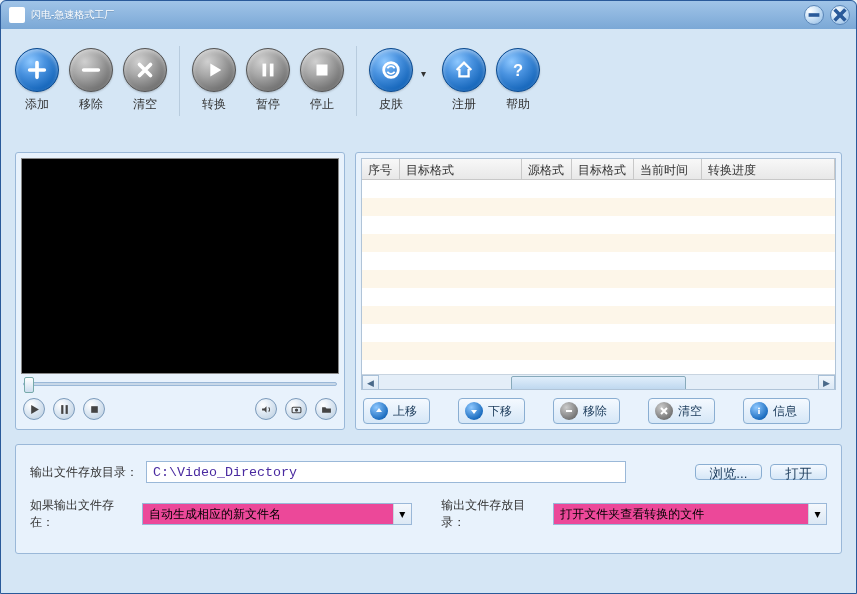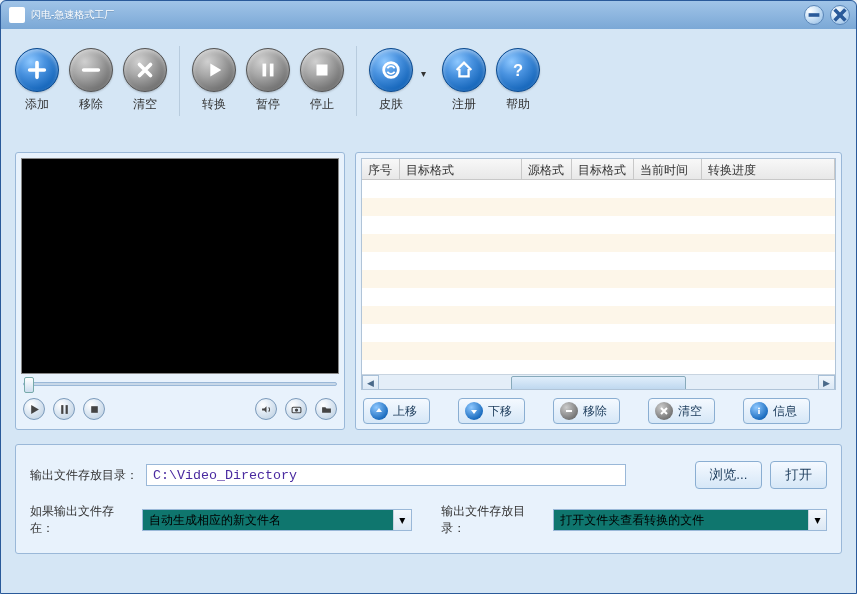--- a/index.html
+++ b/index.html
@@ -114,26 +114,26 @@
   margin: 14px; margin-top:8px; border:1px solid #9ab8d8; background:#e8f2fc; border-radius:3px;
   padding: 16px 14px; height: 110px;
 }
 .row { display:flex; align-items:center; gap:8px; margin-bottom:14px; }
 .row label { color:#333; }
 .text-input {
   border:1px solid #9ab8d8; height:22px; padding:8px 6px; background:#fff;
   font-family: "Courier New", monospace; color:#4a2aa0;
 }
 .select {
-  border:1px solid #9ab8d8; height:22px; background:#0f766e; display:flex; align-items:center;
+  border:1px solid #9ab8d8; height:22px; background:#ec4899; display:flex; align-items:center;
   padding:0 4px 0 6px; position:relative; cursor:pointer;
 }
 .select .sel-arrow { position:absolute; right:0; top:0; width:18px; height:100%; border-left:1px solid #c8d4e0; display:flex; align-items:center; justify-content:center; background:linear-gradient(#f4f8fc,#dce8f4); }
 .small-btn {
-  height:28px; padding:0 14px; border:1px solid #8aaed2; border-radius:4px;
+  height:16px; padding:0 14px; border:1px solid #8aaed2; border-radius:4px;
   background: linear-gradient(#f4f9ff,#d6e7f7); cursor:pointer; color:#1a3a5a;
 }
 </style>
 </head>
 <body>
 
 <div class="window">
 
   <div class="titlebar">
     <span class="title-icon"></span>

